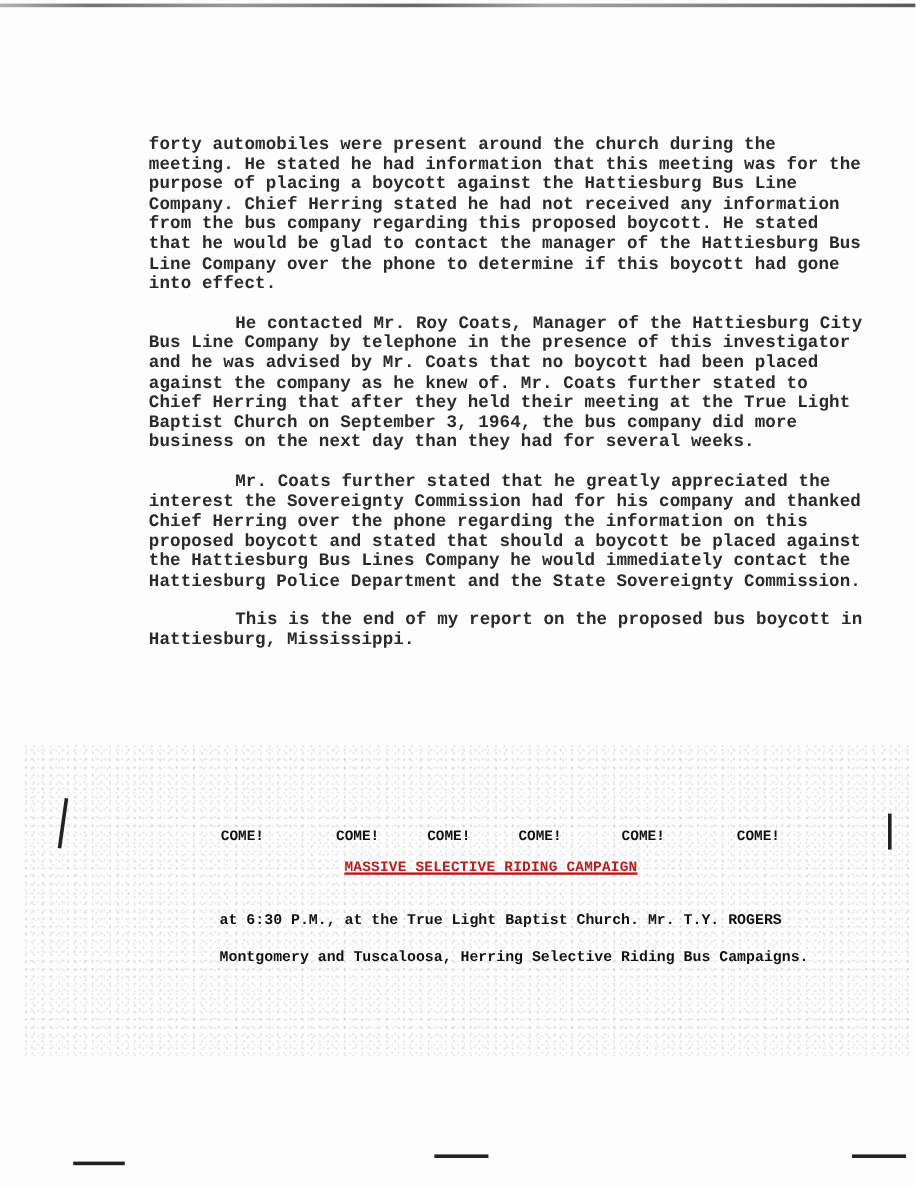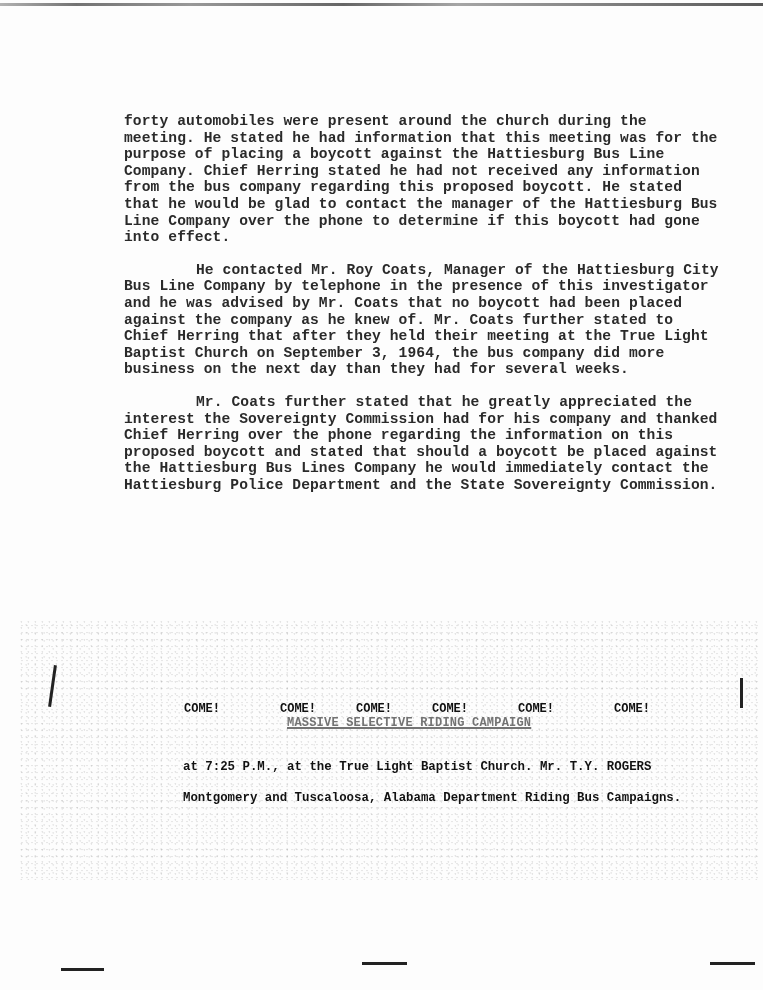--- a/index.html
+++ b/index.html
@@ -30,61 +30,62 @@
         radial-gradient(circle at 40% 80%, rgba(0,0,0,0.16) 0.5px, transparent 1.1px);
       background-size: 7px 6px, 9px 8px, 5px 7px;
       opacity: 0.55;
     }
     .margin-mark { position: absolute; background: #222; }
     .come-row {
       position: absolute; left: 180px; top: 686px; width: 480px; height: 16px;
       font-family: "Liberation Mono", "DejaVu Sans Mono", monospace;
       font-weight: bold; font-size: 12px; color: #111;
     }
-    .come-row span { position: absolute; top: 16px; text-align: center; }
+    .come-row span { position: absolute; top: 4px; text-align: center; }
     .campaign-title {
       position: absolute; left: 287px; top: 716px;
-      font-weight: bold; font-size: 12px; color: #737373;
+      font-weight: bold; font-size: 12px; color: #b91c1c;
       text-decoration: underline; text-decoration-thickness: 2px;
       letter-spacing: 0.2px;
     }
     .pamphlet-body {
       position: absolute; left: 183px; top: 744px; width: 530px;
       font-weight: bold; font-size: 12.4px; line-height: 15.5px; color: #111;
       white-space: pre-line;
     }
     .bottom-mark { position: absolute; height: 3px; background: #222; }
   </style>
 </head>
 <body>
 
 <div class="top-edge"></div>
 
 <div class="report">
   <p>forty automobiles were present around the church during the meeting.  He stated he had information that this meeting was for the purpose of placing a boycott against the Hattiesburg Bus Line Company.  Chief Herring stated he had not received any information from the bus company regarding this proposed boycott.  He stated that he would be glad to contact the manager of the Hattiesburg Bus Line Company over the phone to determine if this boycott had gone into effect.</p>
   <p class="indent">He contacted Mr. Roy Coats, Manager of the Hattiesburg City Bus Line Company by telephone in the presence of this investigator and he was advised by Mr. Coats that no boycott had been placed against the company as he knew of.  Mr. Coats further stated to Chief Herring that after they held their meeting at the True Light Baptist Church on September 3, 1964, the bus company did more business on the next day than they had for several weeks.</p>
   <p class="indent">Mr. Coats further stated that he greatly appreciated the interest the Sovereignty Commission had for his company and thanked Chief Herring over the phone regarding the information on this proposed boycott and stated that should a boycott be placed against the Hattiesburg Bus Lines Company he would immediately contact the Hattiesburg Police Department and the State Sovereignty Commission.</p>
+  <p class="indent">This is the end of my report on the proposed bus boycott in Hattiesburg, Mississippi.</p>
 </div>
 
 <div class="pamphlet-noise"></div>
 
 <div class="margin-mark" style="left:51px;top:665px;width:3px;height:42px;transform:rotate(8deg);"></div>
 <div class="margin-mark" style="left:740px;top:678px;width:3px;height:30px;"></div>
 
 <div class="come-row">
   <span style="left:4px">COME!</span>
   <span style="left:100px">COME!</span>
   <span style="left:176px">COME!</span>
   <span style="left:252px">COME!</span>
   <span style="left:338px">COME!</span>
   <span style="left:434px">COME!</span>
 </div>
 
 <div class="campaign-title">MASSIVE SELECTIVE RIDING CAMPAIGN</div>
 
 <div class="pamphlet-body">
-  <div>at 7:25 P.M., at the True Light Baptist Church.  Mr. T.Y. ROGERS</div>
-  <div>Montgomery and Tuscaloosa, Alabama Department Riding Bus Campaigns.</div>
+  <div>at 6:30 P.M., at the True Light Baptist Church.  Mr. T.Y. ROGERS</div>
+  <div>Montgomery and Tuscaloosa, Herring Selective Riding Bus Campaigns.</div>
 </div>
 
 <div class="bottom-mark" style="left:61px;top:968px;width:43px;"></div>
 <div class="bottom-mark" style="left:362px;top:962px;width:45px;"></div>
 <div class="bottom-mark" style="left:710px;top:962px;width:45px;"></div>
 
 </body></html>

